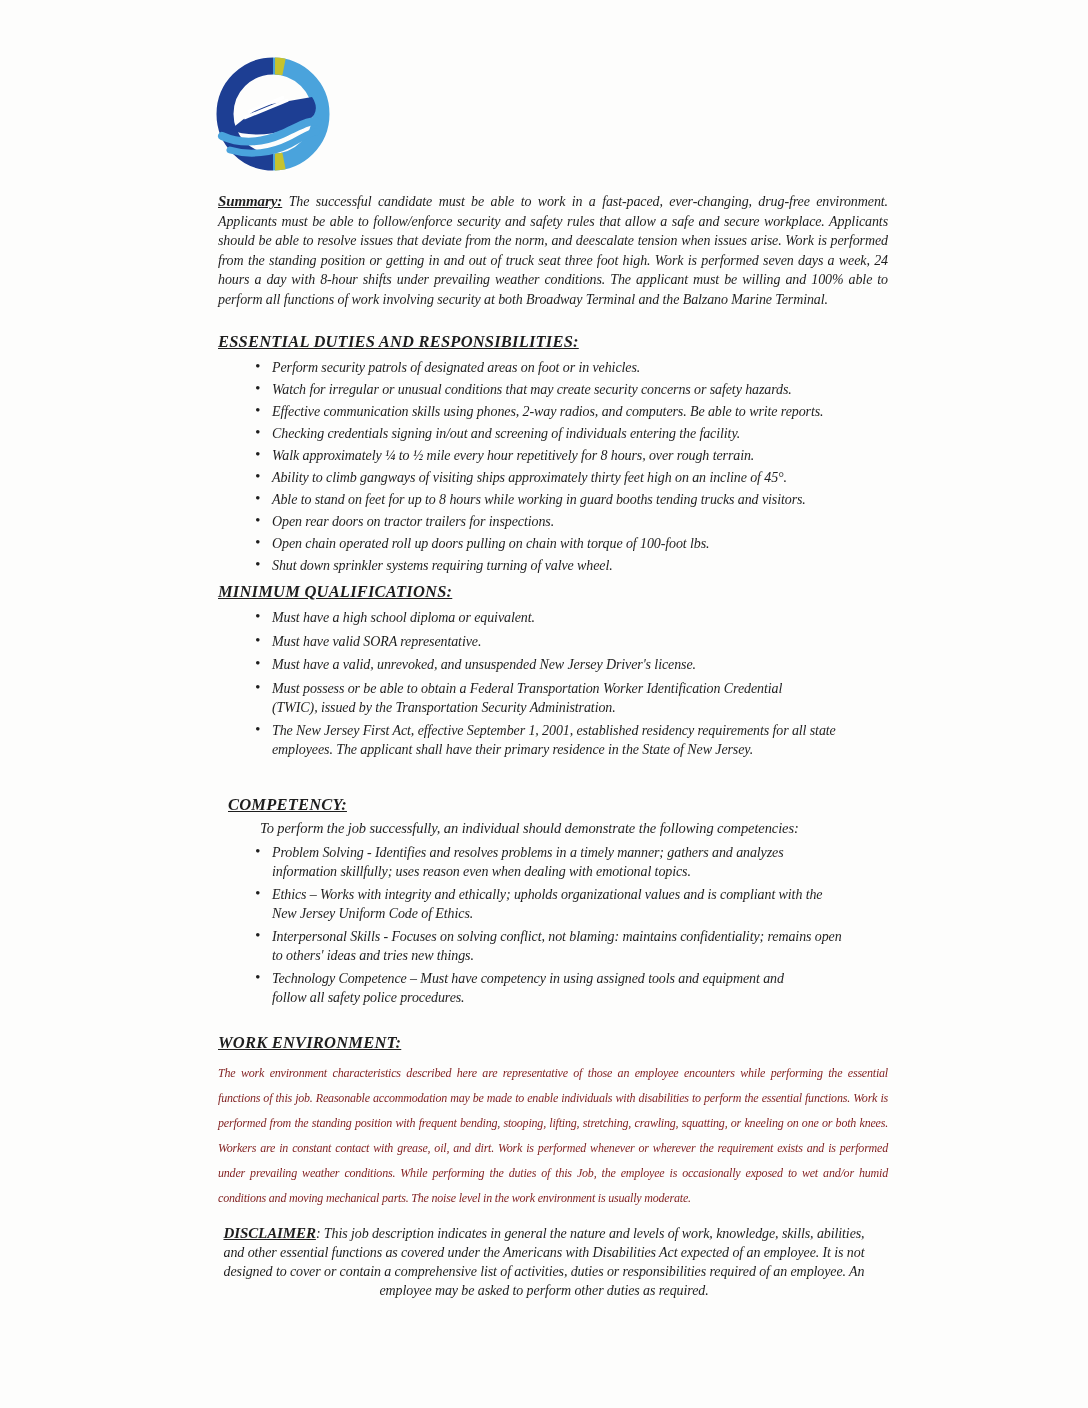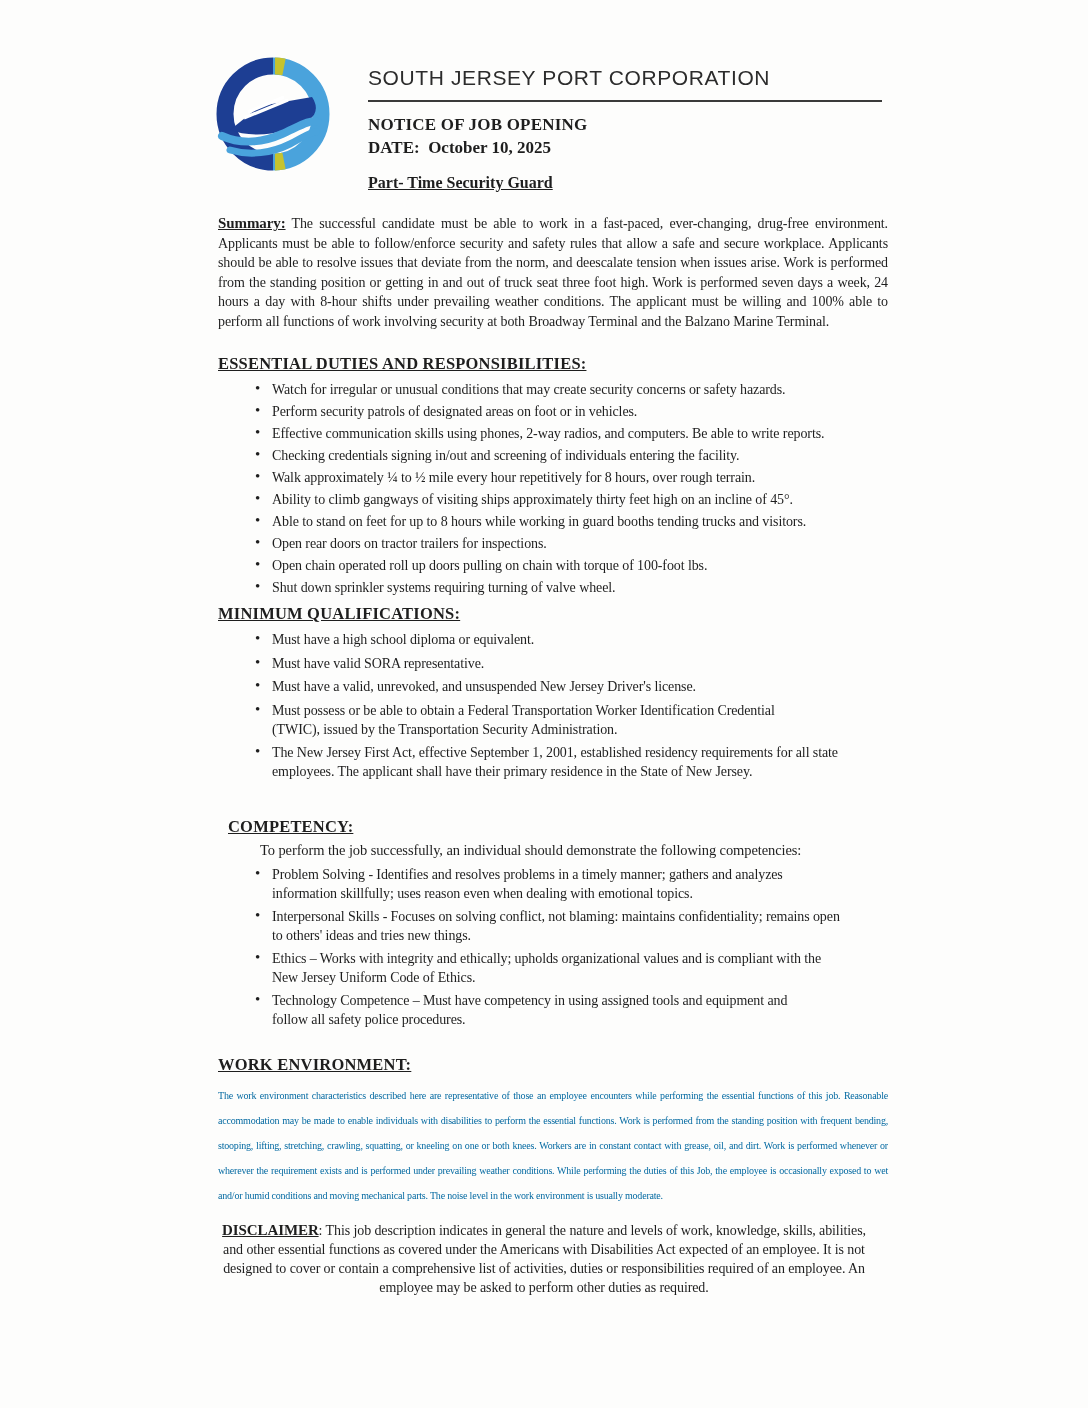--- a/index.html
+++ b/index.html
@@ -24,21 +24,21 @@
     white-space:pre;
   }
   .header-rule{border:0;border-top:2px solid #3a3a3a;margin:10px 0 0 0;width:514px;}
   .notice-title{font-weight:bold;font-size:17px;margin-top:13px;letter-spacing:.2px;}
   .date-line{font-weight:bold;font-size:17px;margin-top:3px;white-space:pre;}
   .position-title{
     font-weight:bold;font-size:16px;margin-top:16px;
     text-decoration:underline;display:inline-block;
   }
   
-  .content{position:absolute;left:218px;top:214px;width:670px;}
+  .content{position:absolute;left:218px;top:192px;width:670px;font-style:italic;}
   .para{
     font-size:14px;line-height:19.5px;letter-spacing:-.1px;
     text-align:justify;margin:0;
   }
   .inline-label{font-weight:bold;text-decoration:underline;font-size:15px;}
   .section-heading{
     font-weight:bold;text-decoration:underline;
     font-size:16.5px;letter-spacing:.2px;margin:0;
   }
   .duties-heading{margin-top:23px;}
@@ -57,22 +57,22 @@
     content:"\2022";
     position:absolute;left:37px;top:-1px;
     font-size:15px;
   }
   ul.quals-list li{margin-bottom:4.5px;}
   ul.comp-list li{margin-bottom:4px;}
   .competency-intro{
     font-size:14.5px;margin:5px 0 0 42px;letter-spacing:-.1px;
   }
   .workenv-text{
-    font-size:10px;line-height:25px;letter-spacing:-.2px;
-    text-align:justify;color:#0369a1;margin-top:8px;
+    font-size:12px;line-height:25px;letter-spacing:-.2px;
+    text-align:justify;color:#7f1d1d;margin-top:8px;
   }
   .disclaimer{margin-top:13px;text-align:center;width:652px;line-height:19px;}
 </style>
 </head>
 <body>
 
 <div class="page">
 
   <div class="logo">
     <svg width="118" height="116" viewBox="0 0 118 116">
@@ -86,36 +86,29 @@
       <path d="M 16,74 L 46,50 L 98,41 C 104,50 103,58 95,64 L 72,74 C 50,81 30,79 16,74 Z" fill="#1d3e93"></path>
 
       <path d="M 30,62 L 74,44" stroke="#ffffff" stroke-width="3.2" fill="none"></path>
       <path d="M 34,56 L 70,41" stroke="#ffffff" stroke-width="3.2" fill="none"></path>
 
       <path d="M 8,80 C 28,89 50,86 68,78 C 84,71 96,63 104,66" fill="none" stroke="#4aa3dc" stroke-width="8" stroke-linecap="round"></path>
       <path d="M 16,94 C 36,100 58,97 76,88 C 88,82 96,76 102,76" fill="none" stroke="#4aa3dc" stroke-width="7" stroke-linecap="round"></path>
     </svg>
   </div>
 
-  <div class="header-text">
-    <div class="company-name">SOUTH JERSEY PORT CORPORATION</div>
-    <hr class="header-rule">
-    <div class="notice-title">NOTICE OF JOB OPENING</div>
-    <div class="date-line">DATE:  October 10, 2025</div>
-    <div><span class="position-title">Part- Time Security Guard</span></div>
-  </div>
 
   <div class="content">
 
     <p class="para"><span class="inline-label">Summary:</span><span> The successful candidate must be able to work in a fast-paced, ever-changing, drug-free environment. Applicants must be able to follow/enforce security and safety rules that allow a safe and secure workplace. Applicants should be able to resolve issues that deviate from the norm, and deescalate tension when issues arise. Work is performed from the standing position or getting in and out of truck seat three foot high. Work is performed seven days a week, 24 hours a day with 8-hour shifts under prevailing weather conditions. The applicant must be willing and 100% able to perform all functions of work involving security at both Broadway Terminal and the Balzano Marine Terminal.</span></p>
 
     <h3 class="section-heading duties-heading">ESSENTIAL DUTIES AND RESPONSIBILITIES:</h3>
     <ul class="doc-list duties-list">
+      <li>Perform security patrols of designated areas on foot or in vehicles.</li>
       <li>Watch for irregular or unusual conditions that may create security concerns or safety hazards.</li>
-      <li>Perform security patrols of designated areas on foot or in vehicles.</li>
       <li>Effective communication skills using phones, 2-way radios, and computers. Be able to write reports.</li>
       <li>Checking credentials signing in/out and screening of individuals entering the facility.</li>
       <li>Walk approximately ¼ to ½ mile every hour repetitively for 8 hours, over rough terrain.</li>
       <li>Ability to climb gangways of visiting ships approximately thirty feet high on an incline of 45°.</li>
       <li>Able to stand on feet for up to 8 hours while working in guard booths tending trucks and visitors.</li>
       <li>Open rear doors on tractor trailers for inspections.</li>
       <li>Open chain operated roll up doors pulling on chain with torque of 100-foot lbs.</li>
       <li>Shut down sprinkler systems requiring turning of valve wheel.</li>
     </ul>
 
@@ -128,24 +121,24 @@
 (TWIC), issued by the Transportation Security Administration.</li>
       <li>The New Jersey First Act, effective September 1, 2001, established residency requirements for all state
 employees.  The applicant shall have their primary residence in the State of New Jersey.</li>
     </ul>
 
     <h3 class="section-heading competency-heading">COMPETENCY:</h3>
     <p class="competency-intro">To perform the job successfully, an individual should demonstrate the following competencies:</p>
     <ul class="doc-list comp-list">
       <li>Problem Solving - Identifies and resolves problems in a timely manner; gathers and analyzes
 information skillfully; uses reason even when dealing with emotional topics.</li>
+      <li>Ethics – Works with integrity and ethically; upholds organizational values and is compliant with the
+New Jersey Uniform Code of Ethics.</li>
       <li>Interpersonal Skills - Focuses on solving conflict, not blaming: maintains confidentiality; remains open
 to others' ideas and tries new things.</li>
-      <li>Ethics – Works with integrity and ethically; upholds organizational values and is compliant with the
-New Jersey Uniform Code of Ethics.</li>
       <li>Technology Competence – Must have competency in using assigned tools and equipment and
 follow all safety police procedures.</li>
     </ul>
 
     <h3 class="section-heading workenv-heading">WORK ENVIRONMENT:</h3>
     <p class="para workenv-text">The work environment characteristics described here are representative of those an employee encounters while performing the essential functions of this job. Reasonable accommodation may be made to enable individuals with disabilities to perform the essential functions. Work is performed from the standing position with frequent bending, stooping, lifting, stretching, crawling, squatting, or kneeling on one or both knees. Workers are in constant contact with grease, oil, and dirt. Work is performed whenever or wherever the requirement exists and is performed under prevailing weather conditions. While performing the duties of this Job, the employee is occasionally exposed to wet and/or humid conditions and moving mechanical parts. The noise level in the work environment is usually moderate.</p>
 
     <p class="para disclaimer"><span class="inline-label">DISCLAIMER</span><span>: This job description indicates in general the nature and levels of work, knowledge, skills, abilities, and other essential functions as covered under the Americans with Disabilities Act expected of an employee. It is not designed to cover or contain a comprehensive list of activities, duties or responsibilities required of an employee. An employee may be asked to perform other duties as required.</span></p>
 
   </div>

